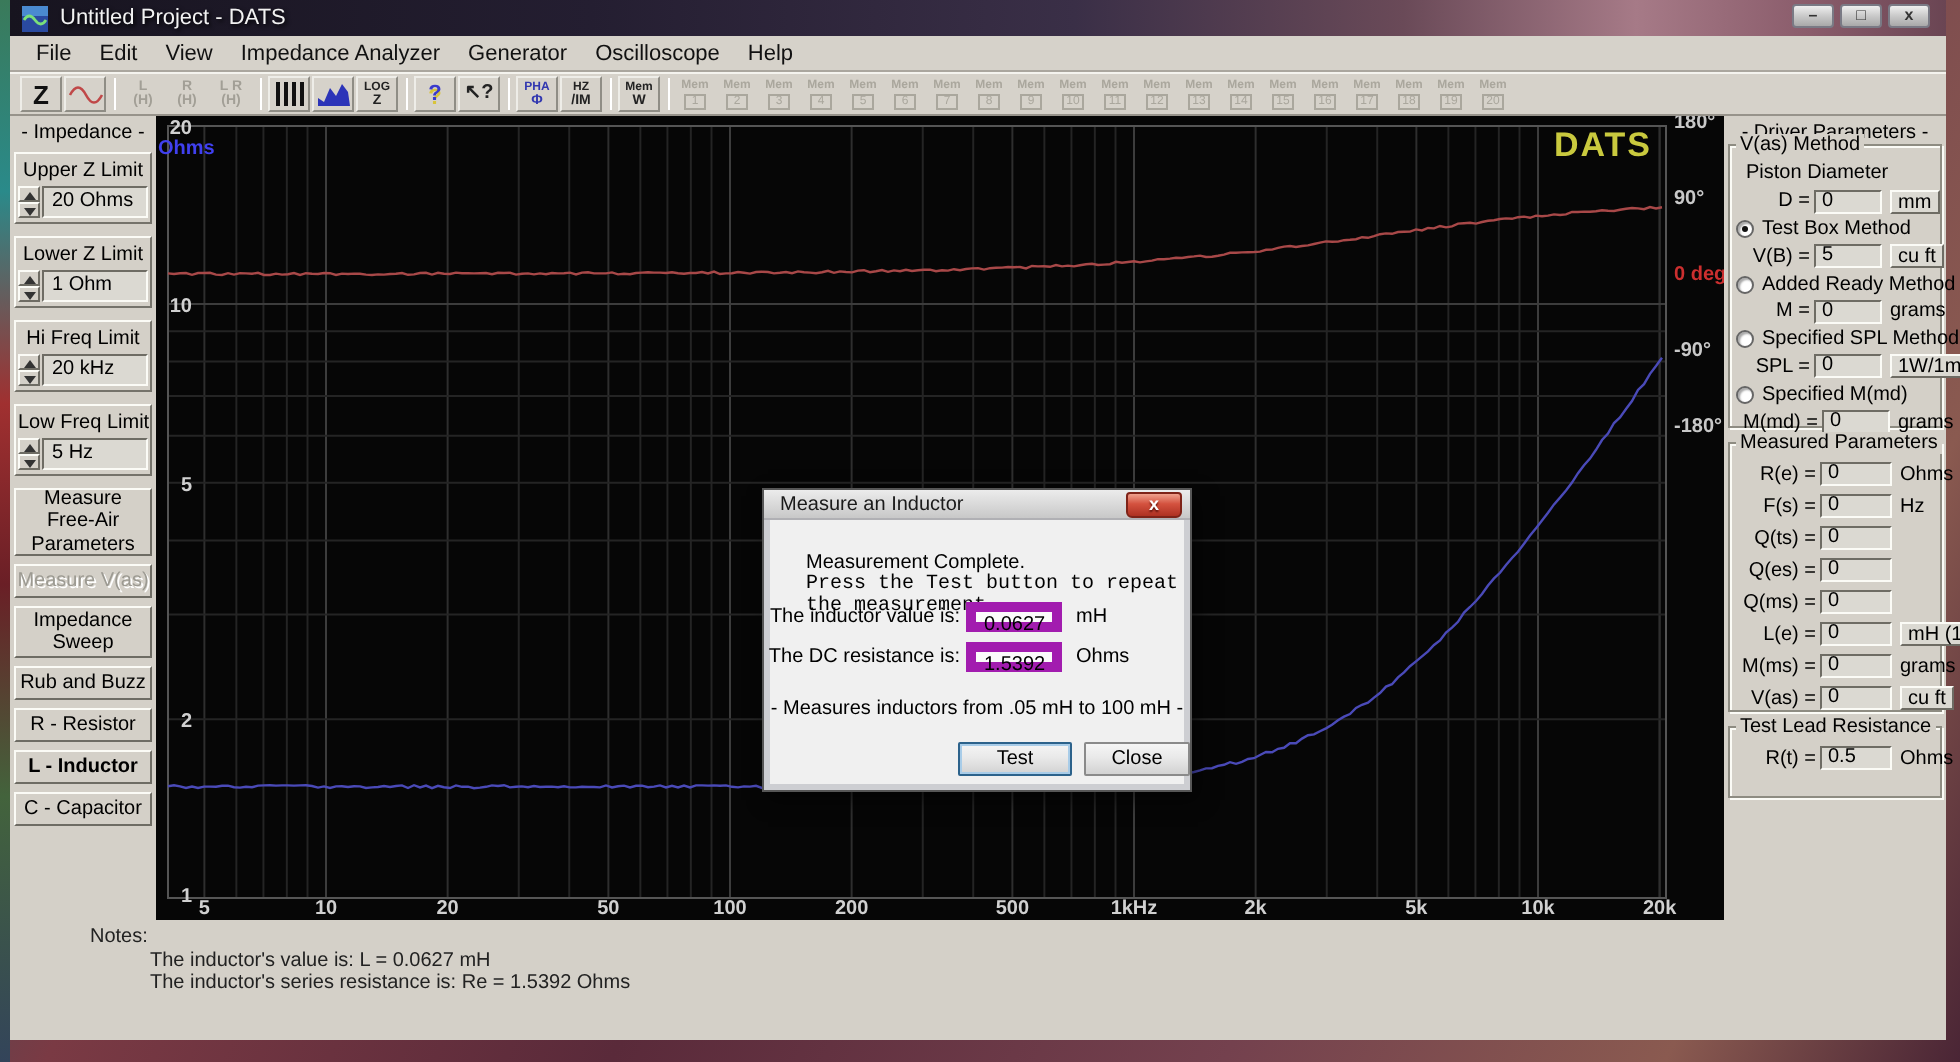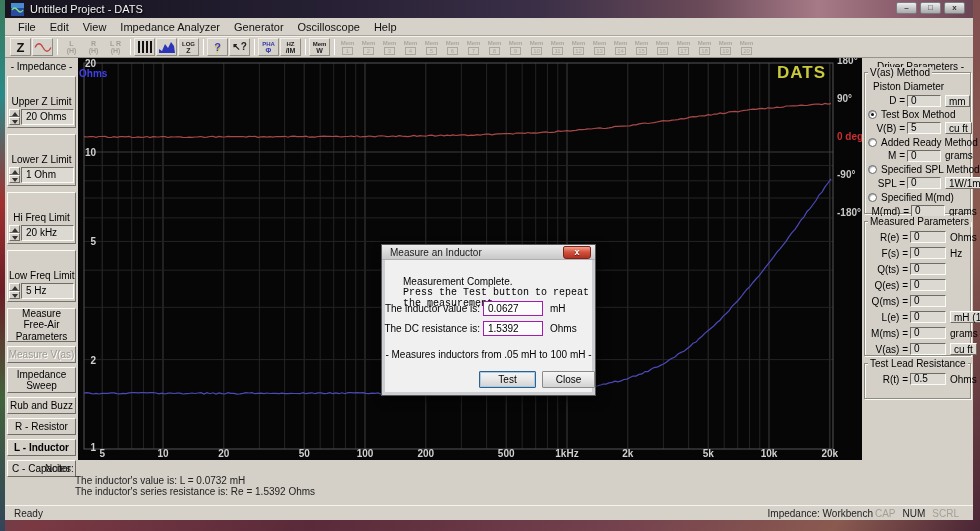--- a/index.html
+++ b/index.html
@@ -50,21 +50,21 @@
   .mem-btn .mbox { width:11px; height:8px; border:1px solid #aaa79d; font-size:6px;
     text-align:center; line-height:6px; margin-top:1px; }
 
   
   .main { position:absolute; left:0; top:58px; width:968px; height:447px; background:#d4d0c8; }
 
   
   .lpanel { position:absolute; left:0; top:0; width:73px; height:447px; font-size:10px; }
   .lp-header { text-align:center; margin:3px 0 4px; }
   .limit-group { margin:0 2px 6px; border:1px solid; border-color:#fbfbf6 #75736b #75736b #fbfbf6; padding:1px 1px 2px; }
-  .limit-label { text-align:center; font-size:10px; margin:18px 0 2px; white-space:nowrap; }
+  .limit-label { text-align:center; font-size:10px; margin:2px 0 2px; white-space:nowrap; }
   .limit-row { display:flex; height:16px; }
   .spinner { width:11px; display:flex; flex-direction:column; margin-right:1px; }
   .spin { flex:1; background:#d4d0c8; border:1px solid; border-color:#fbfbf6 #6e6c64 #6e6c64 #fbfbf6;
     position:relative; }
   .spin::after { content:""; position:absolute; left:2px; border-left:3px solid transparent;
     border-right:3px solid transparent; }
   .spin.up::after { top:2px; border-bottom:4px solid #333; }
   .spin.dn::after { top:2px; border-top:4px solid #333; }
   .limit-field { flex:1; background:#dbd9d2; border:1px solid; border-color:#6e6c64 #fbfbf6 #fbfbf6 #6e6c64;
     font-size:10px; line-height:14px; padding-left:4px; white-space:nowrap; }
@@ -128,21 +128,21 @@
   .dlg-close { position:absolute; right:4px; top:1px; width:28px; height:13px;
     background:linear-gradient(#f0a violet,#d35240); background:linear-gradient(#efa18d,#d4523f 45%,#ae3122);
     border:1px solid #7e2318; border-radius:2px 2px 3px 3px; color:#fff; font-weight:bold;
     font-size:9px; text-align:center; line-height:11px; text-shadow:0 1px 1px #5a1009; }
   .dlg-line1 { position:absolute; left:21px; top:31px; }
   .dlg-line2 { position:absolute; left:21px; top:42px;font-family:Liberation Mono, monospace; }
   .dlg-row { position:absolute; display:flex; align-items:center; }
   .dlg-row.r1 { top:56px; left:0; }
   .dlg-row.r2 { top:76px; left:0; }
   .dlg-lab { width:98px; text-align:right; flex:none; }
-  .dlg-field { width:60px; height:15px; background:#fbfbfb; border:1px solid #a21caf;
+  .dlg-field { width:48px; height:15px; background:#fbfbfb; border:5px solid #a21caf;
     margin-left:3px; line-height:13px; padding-left:4px; flex:none; }
   .dlg-unit { margin-left:7px; }
   .dlg-note { position:absolute; top:104px; left:0; width:100%; text-align:center; }
   .dlg-btn { position:absolute; top:126px; height:17px; text-align:center; line-height:15px;
     background:linear-gradient(#f5f5f5,#e9e9e9 45%,#d2d2d2); border:1px solid #8a8a8a; border-radius:1px; }
   .dlg-test { left:97px; width:57px; border:1px solid #2c628b; box-shadow:0 0 0 1px #a8cce8 inset; }
   .dlg-closebtn { left:160px; width:53px; }
 </style>
 </head>
 <body>
@@ -447,21 +447,21 @@
           <text x="759" y="44" text-anchor="start" fill="#c8c8c8" font-size="10" font-weight="bold" font-family="&quot;Liberation Sans&quot;, sans-serif">90°</text>
           <text x="759" y="82" text-anchor="start" fill="#cc2f2f" font-size="10" font-weight="bold" font-family="&quot;Liberation Sans&quot;, sans-serif">0 deg</text>
           <text x="759" y="120" text-anchor="start" fill="#c8c8c8" font-size="10" font-weight="bold" font-family="&quot;Liberation Sans&quot;, sans-serif">-90°</text>
           <text x="759" y="158" text-anchor="start" fill="#c8c8c8" font-size="10" font-weight="bold" font-family="&quot;Liberation Sans&quot;, sans-serif">-180°</text>
           <text x="748" y="20" text-anchor="end" fill="#c9c93e" font-size="17" font-weight="bold" letter-spacing="1" font-family="&quot;Liberation Sans&quot;, sans-serif">DATS</text>
         </svg>
     </div>
 
     <div class="notes">
       <span class="nlabel">Notes:</span>
-      <span class="nline1">The inductor's value is:   L = 0.0732 mH</span>
+      <span class="nline1">The inductor's value is:   L = 0.0627 mH</span>
       <span class="nline2">The inductor's series resistance is:   Re = 1.5392 Ohms</span>
     </div>
 
     <div class="rpanel">
       <div class="rp-header">- Driver Parameters -</div>
 
       <div class="group g-vas">
         <span class="gtitle">V(as) Method</span>
         <div class="vrow first vindent">Piston Diameter</div>
         <div class="vrow">
@@ -577,23 +577,14 @@
         <span class="dlg-field">1.5392</span>
         <span class="dlg-unit">Ohms</span>
       </div>
       <div class="dlg-note">- Measures inductors from .05 mH to 100 mH -</div>
       <div class="dlg-btn dlg-test">Test</div>
       <div class="dlg-btn dlg-closebtn">Close</div>
     </div>
 
   </div>
 
-  <div class="statusbar">
-    <span class="sb-ready">Ready</span>
-    <span class="sb-mode">Impedance: Workbench</span>
-    <span class="sb-keys">
-      <span class="sb-key off">CAP</span>
-      <span class="sb-key">NUM</span>
-      <span class="sb-key off">SCRL</span>
-    </span>
-  </div>
 
 </div>
 
 </body></html>

